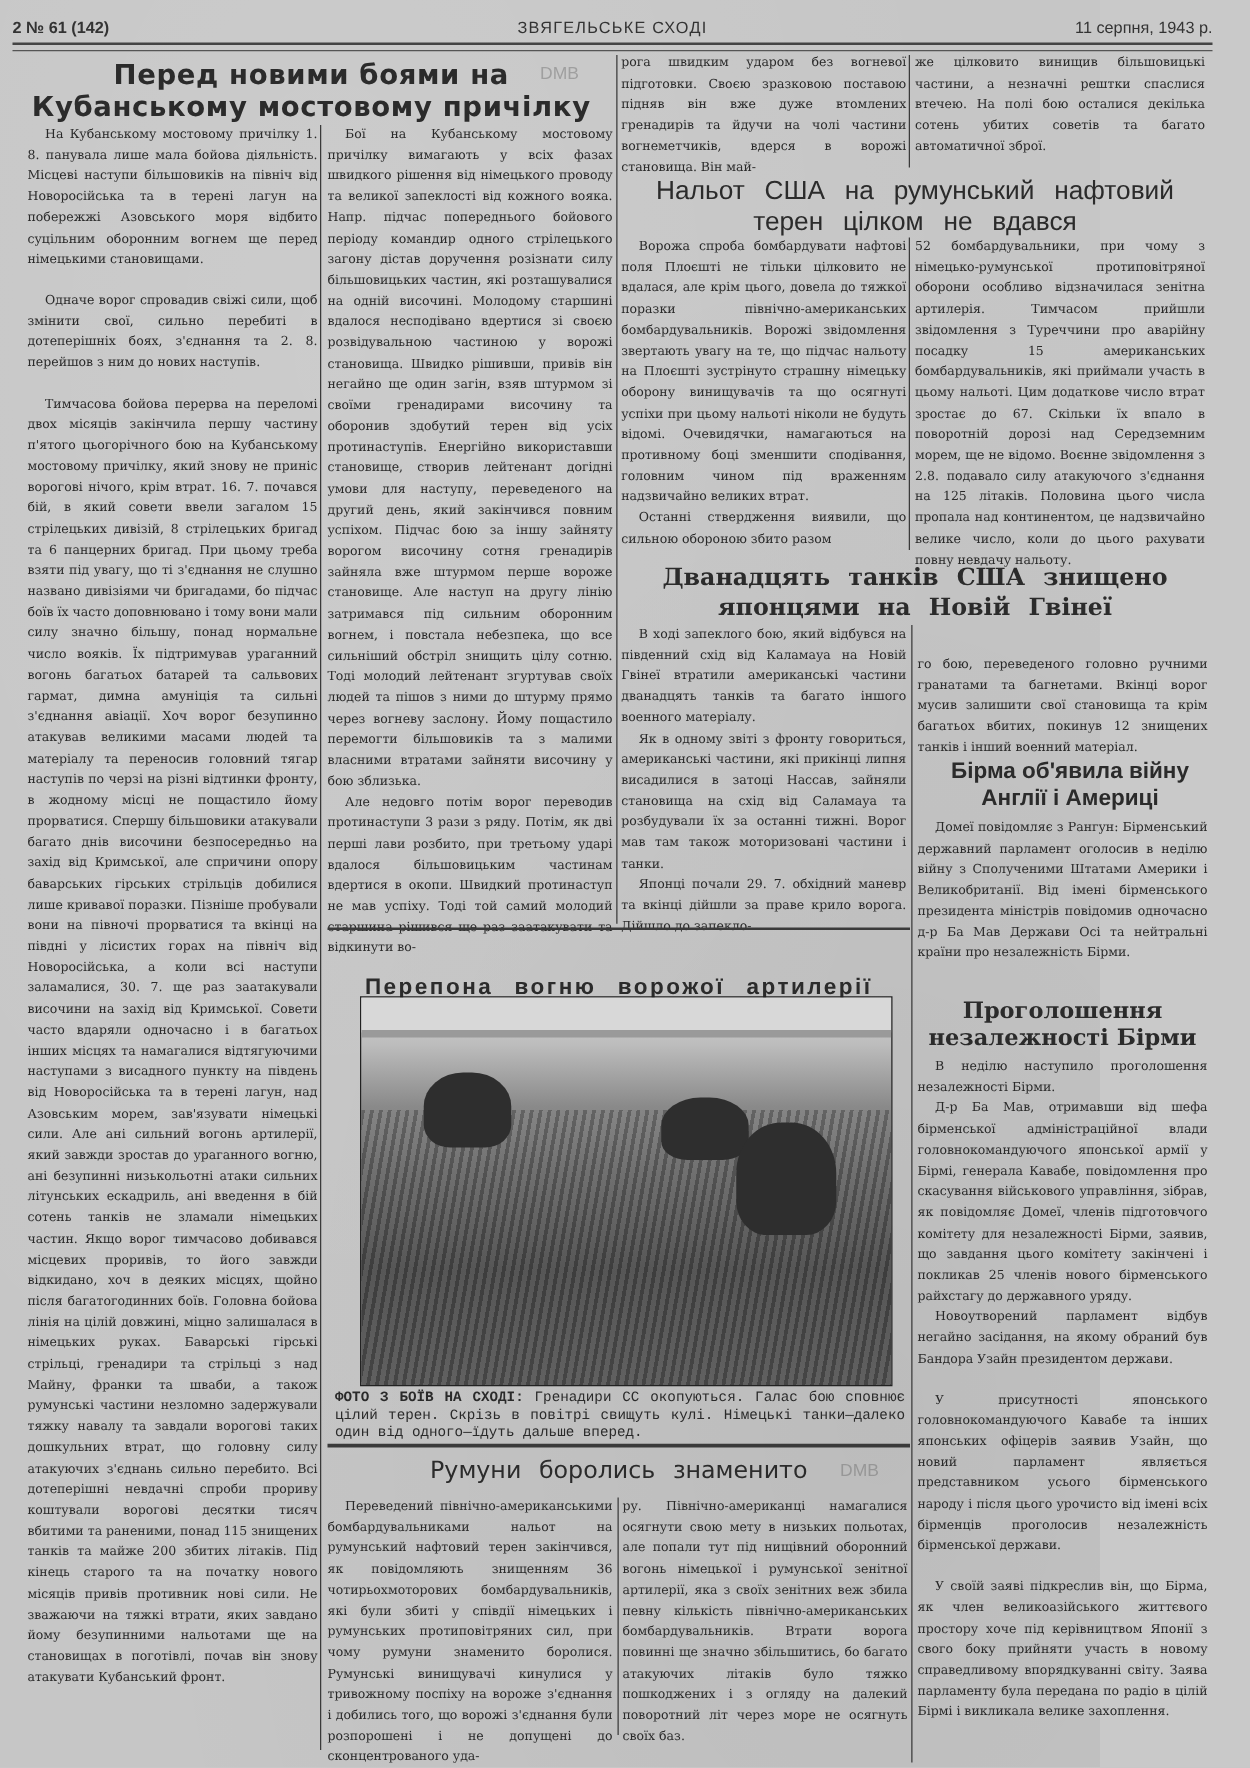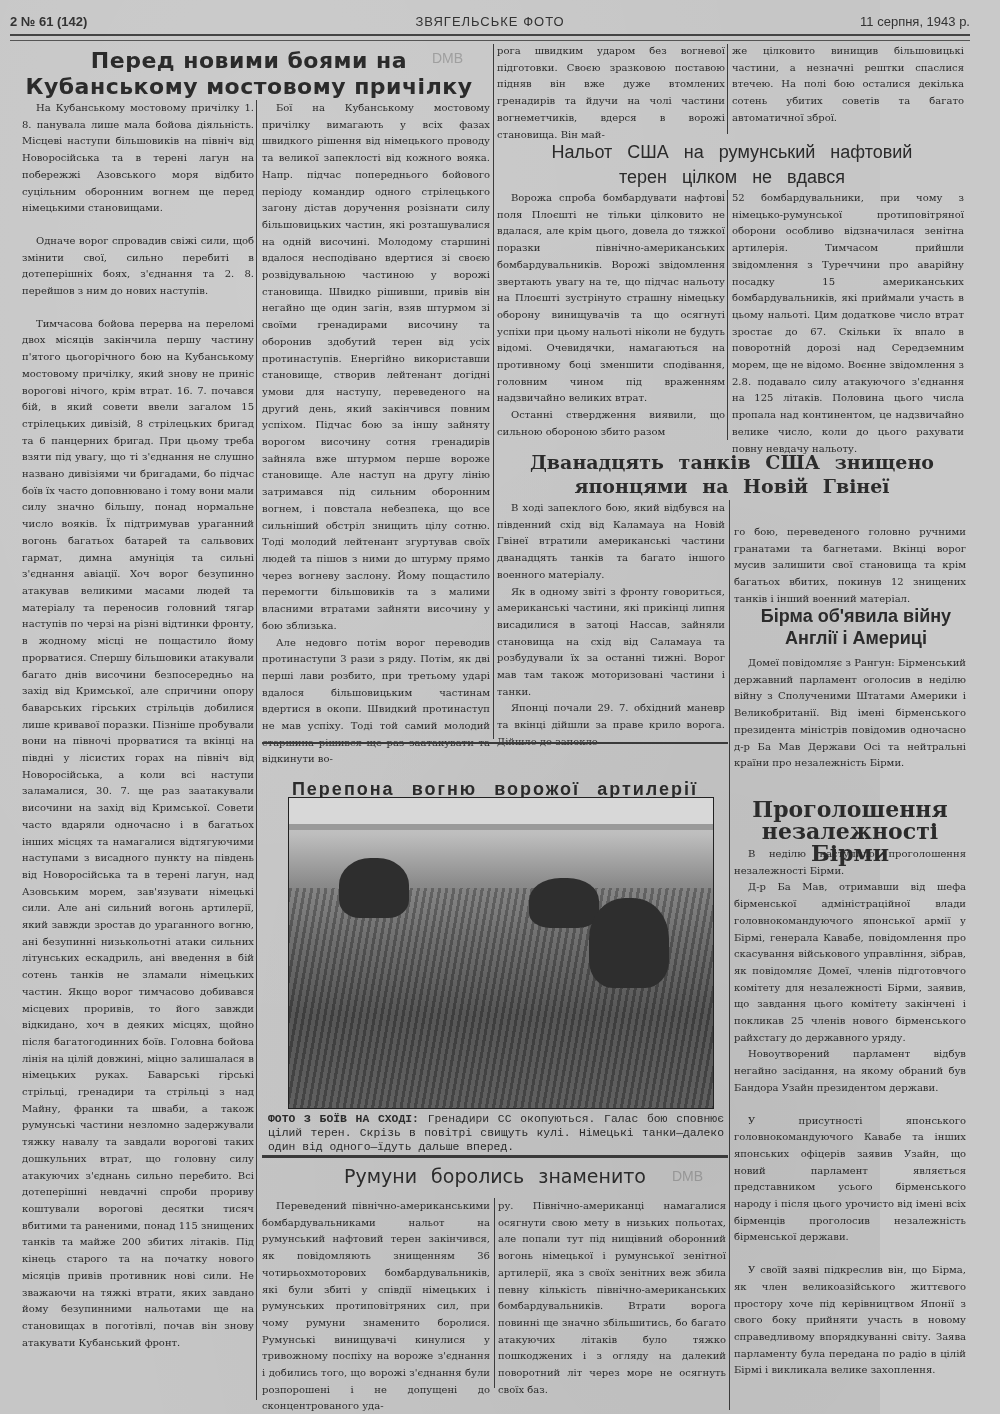--- a/index.html
+++ b/index.html
@@ -34,24 +34,24 @@
   }
   .col p { margin: 0; text-indent: 14px; }
   .col p.gap { margin-top: 16px; }
   .vline { position: absolute; width: 1px; background: #3a3a3a; }
   .hline { position: absolute; height: 2px; background: #3a3a3a; }
   .headline {
     position: absolute; text-align: center; font-weight: bold; color: #2b2b2b;
     font-family: "DejaVu Sans", sans-serif;
   }
   .h1 { font-size: 22px; line-height: 26px; letter-spacing: 0.5px; }
-  .h2 { font-size: 18px; line-height: 25px; font-weight: normal; font-family: "Liberation Sans", sans-serif; word-spacing: 10px; }
+  .h2 { font-size: 21px; line-height: 25px; font-weight: normal; font-family: "Liberation Sans", sans-serif; word-spacing: 10px; }
   .h3 { font-size: 19px; line-height: 24px; font-family: "DejaVu Serif", serif; word-spacing: 8px; }
   .h4 { font-size: 18px; line-height: 22px; font-family: "Liberation Sans", sans-serif; }
-  .h5 { font-size: 22px; line-height: 22px; font-family: "DejaVu Serif", serif; }
+  .h5 { font-size: 18px; line-height: 22px; font-family: "DejaVu Serif", serif; }
   .h6 { font-size: 18px; line-height: 22px; font-family: "Liberation Sans", sans-serif; letter-spacing: 2px; word-spacing: 10px; }
   .h7 { font-size: 19px; line-height: 28px; font-weight: normal; font-family: "DejaVu Sans", sans-serif; word-spacing: 8px; }
   .photo {
     position: absolute; left: 288px; top: 797px; width: 424px; height: 310px;
     border: 1px solid #222;
     background:
       linear-gradient(180deg, #cfcfcf 0%, #bdbdbd 12%, #8a8a8a 28%, #6e6e6e 45%, #4e4e4e 70%, #5a5a5a 100%);
     overflow: hidden;
   }
   .photo .sky { position: absolute; left: 0; top: 0; width: 100%; height: 28px; background: #d8d8d8; }
@@ -66,21 +66,21 @@
   .caption .lead { font-weight: bold; }
   .stamp { position: absolute; color: rgba(80,80,80,0.35); font-family: "Liberation Sans", sans-serif; font-size: 14px; }
 </style>
 </head>
 <body>
 
 <div class="page">
 
   <div class="masthead">
     <span class="left">2 № 61 (142)</span>
-    <span class="center">ЗВЯГЕЛЬСЬКЕ ФОТО</span>
+    <span class="center">ЗВЯГЕЛЬСЬКЕ СХОДІ</span>
     <span class="right">11 серпня, 1943 р.</span>
   </div>
   <div class="rule-top"></div>
 
   <div class="headline h1" style="left:14px; top:48px; width:470px;">
     <div>Перед новими боями на</div>
     <div>Кубанському мостовому причілку</div>
   </div>
   <div class="stamp" style="left:432px; top:50px;">DMB</div>
 

